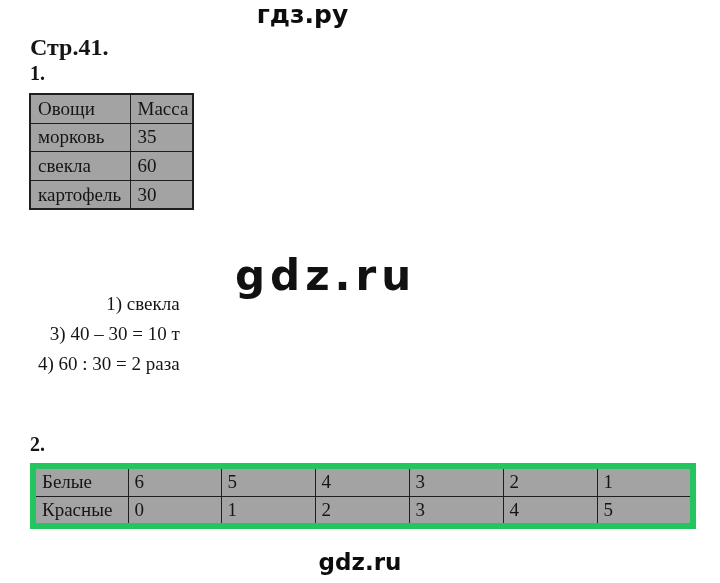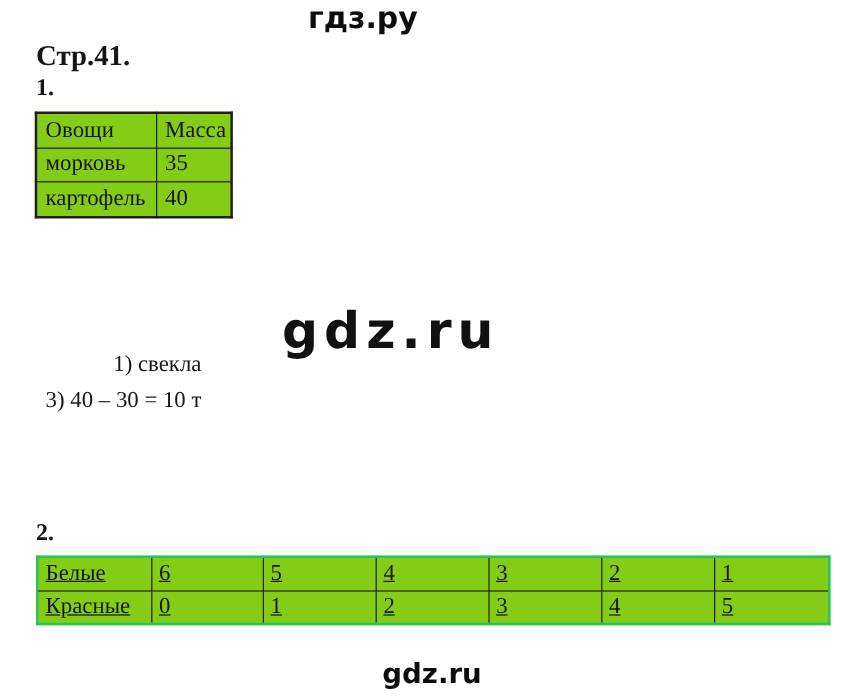--- a/index.html
+++ b/index.html
@@ -26,21 +26,21 @@
     font-weight: bold; font-size: 24px; line-height: 22px;
   }
 
   .task-label {
     position: absolute; left: 30px;
     font-weight: bold; font-size: 20px; line-height: 22px;
   }
   .task-label.t1 { top: 62px; }
   .task-label.t2 { top: 433px; }
 
-  table { border-collapse: collapse; background: #84cc16; }
+  table { border-collapse: collapse; background: #a3a3a3; }
   td {
     border: 1px solid #1f1f1f;
     font-size: 19px;
     vertical-align: middle;
     padding: 0 4px 0 7px;
     white-space: nowrap;
   }
 
   .veg-table {
     position: absolute; left: 29px; top: 93px;
@@ -56,22 +56,21 @@
     color: #111111;
   }
 
   .answers {
     position: absolute; left: 38px; top: 289px;
     font-size: 19px; line-height: 30px; text-align: right;
   }
 
   .count-table {
     position: absolute; left: 30px; top: 463px;
-    border: 2px solid #22c55e;
-    text-decoration: underline;
+    border: 6px solid #22c55e;
   }
   .count-table td { height: 26.5px; padding-left: 6px; }
 
   .footer-logo {
     position: absolute; left: 0; top: 548px; width: 720px;
     text-align: center;
     font-family: "DejaVu Sans", sans-serif;
     font-weight: bold; font-size: 23px; line-height: 28px;
     color: #0d0d0d;
   }
@@ -95,31 +94,36 @@
     <tbody>
         <tr>
       <td>Овощи</td>
       <td>Масса</td>
     </tr>
     <tr>
       <td>морковь</td>
       <td>35</td>
     </tr>
     <tr>
+      <td>свекла</td>
+      <td>60</td>
+    </tr>
+    <tr>
       <td>картофель</td>
-      <td>40</td>
+      <td>30</td>
     </tr>
   </tbody>
     </table>
 
   <div class="watermark">gdz.ru</div>
 
   <div class="answers">
     <div>1) свекла</div>
     <div>3) 40 – 30 = 10 т</div>
+    <div>4) 60 : 30 = 2 раза</div>
   </div>
 
   <div class="task-label t2">2.</div>
 
   <table class="count-table">
     <colgroup>
       <col style="width:95px">
         <col style="width:93px">
         <col style="width:94px">
       <col style="width:94px">

